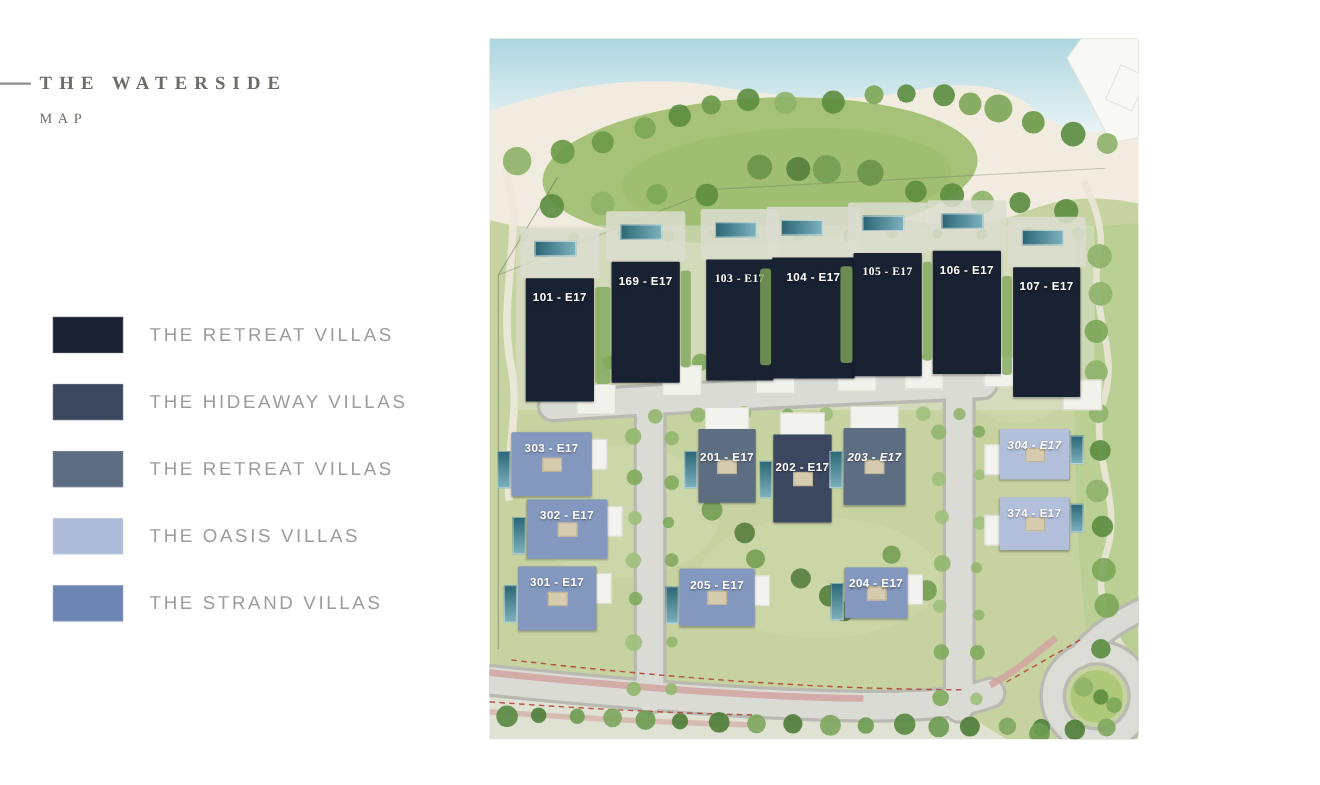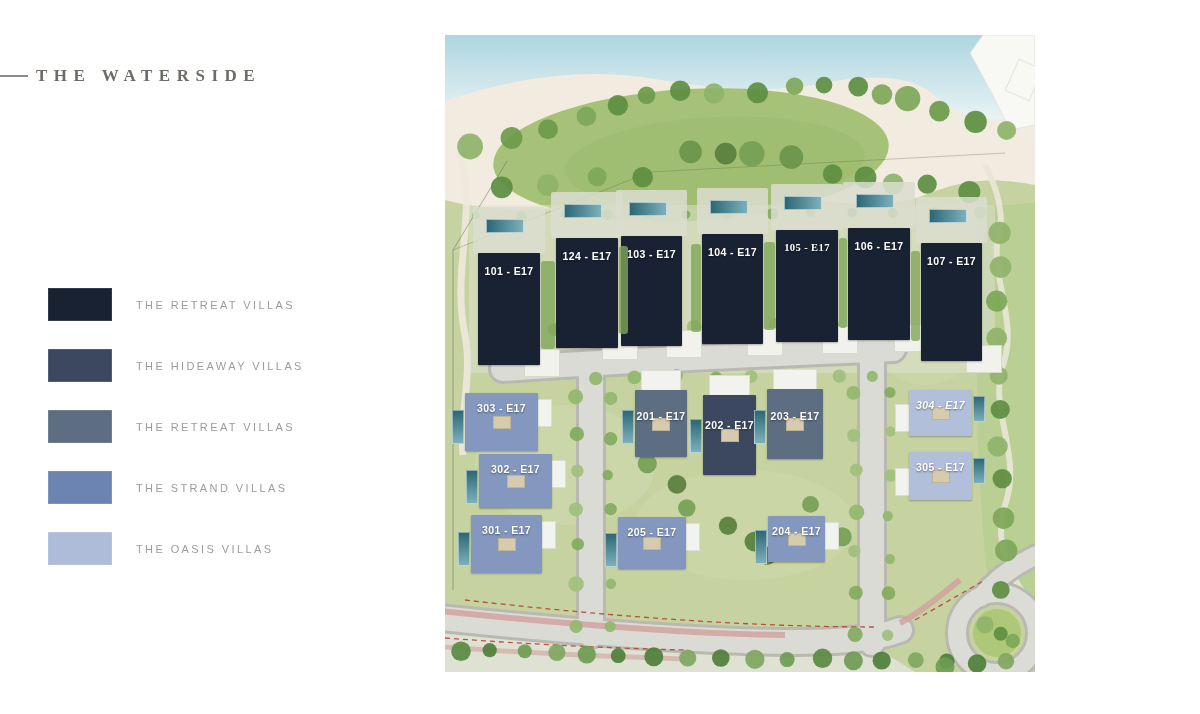--- a/index.html
+++ b/index.html
@@ -10,21 +10,21 @@
   .title-row{display:flex;align-items:center;}
   .title-rule{width:28px;height:2px;background:#8b8b89;margin-right:8px;}
   .page-title{font-family:"Liberation Serif",serif;font-size:17px;font-weight:700;
               letter-spacing:6.5px;color:#6f6b66;white-space:nowrap;}
   .page-subtitle{font-family:"Liberation Serif",serif;font-size:13px;letter-spacing:5px;
                  color:#6f6b66;margin:14px 0 0 36px;}
   
   .legend{position:absolute;left:48px;top:288px;}
   .legend-item{display:flex;align-items:center;margin-bottom:28px;height:33px;}
   .swatch{width:64px;height:33px;margin-right:24px;box-shadow:inset 0 0 0 1px rgba(255,255,255,.12);}
-  .legend-label{font-size:11px;letter-spacing:2.4px;color:#9c9c9a;white-space:nowrap;}
+  .legend-label{font-size:17px;letter-spacing:2.4px;color:#9c9c9a;white-space:nowrap;}
   
   .map{position:absolute;left:445px;top:35px;width:590px;height:637px;}
   .map svg{position:absolute;left:0;top:0;}
   .villas-layer{position:absolute;left:0;top:0;width:590px;height:637px;}
   .villa{position:absolute;}
   .villa .block{position:absolute;inset:0;border-radius:1px;box-shadow:0 1px 2px rgba(0,0,0,.28);}
   .villa.strand .block::after{content:"";position:absolute;inset:0;background:rgba(255,255,255,.17);}
   .villa.oasis  .block::after{content:"";position:absolute;inset:0;background:rgba(255,255,255,.06);}
   .vlabel{position:absolute;left:-8px;right:-8px;text-align:center;color:#ffffff;
           font-size:10.5px;font-weight:700;letter-spacing:.4px;white-space:nowrap;
@@ -61,42 +61,43 @@
 </head>
 <body>
 
 <div class="page">
 
   <div class="header">
     <div class="title-row">
       <div class="title-rule"></div>
       <div class="page-title">THE WATERSIDE</div>
     </div>
+    <div class="page-subtitle">MAP</div>
   </div>
 
   <div class="legend">
     <div class="legend-item">
       <div class="swatch" style="background: rgb(25, 34, 50);"></div>
       <div class="legend-label">THE RETREAT VILLAS</div>
     </div>
     <div class="legend-item">
       <div class="swatch" style="background: rgb(59, 72, 96);"></div>
       <div class="legend-label">THE HIDEAWAY VILLAS</div>
     </div>
     <div class="legend-item">
       <div class="swatch" style="background: rgb(94, 110, 130);"></div>
       <div class="legend-label">THE RETREAT VILLAS</div>
     </div>
     <div class="legend-item">
+      <div class="swatch" style="background: rgb(174, 188, 217);"></div>
+      <div class="legend-label">THE OASIS VILLAS</div>
+    </div>
+    <div class="legend-item">
       <div class="swatch" style="background: rgb(108, 132, 178);"></div>
       <div class="legend-label">THE STRAND VILLAS</div>
-    </div>
-    <div class="legend-item">
-      <div class="swatch" style="background: rgb(174, 188, 217);"></div>
-      <div class="legend-label">THE OASIS VILLAS</div>
     </div>
   </div>
 
   <div class="map">
     <svg width="590" height="637" viewBox="0 0 590 637">
       <defs>
         <linearGradient id="gWater" x1="0" y1="0" x2="0" y2="1">
           <stop offset="0" stop-color="#aad4e0"></stop>
             <stop offset="1" stop-color="#e8f4f6"></stop>
         </linearGradient>
@@ -301,30 +302,30 @@
           <div class="garage"></div>
           <div class="pool-top"></div>
           <div class="block" style="background: rgb(25, 34, 50);"></div>
           <div class="vlabel">101 - E17</div>
         </div>
         <div class="villa retreat" style="left: 111px; top: 203px; width: 62px; height: 110px;">
           <div class="apron"></div>
           <div class="garage"></div>
           <div class="pool-top"></div>
           <div class="block" style="background: rgb(25, 34, 50);"></div>
-          <div class="vlabel">124 - E17</div>
-        </div>
-        <div class="villa retreat" style="left: 176px; top: 201px; width: 61px; height: 110px;">
+          <div class="vlabel">169 - E17</div>
+        </div>
+        <div class="villa retreat" style="left: 197px; top: 201px; width: 61px; height: 110px; font-family: Liberation Serif, serif;">
           <div class="apron"></div>
           <div class="garage"></div>
           <div class="pool-top"></div>
           <div class="block" style="background: rgb(25, 34, 50);"></div>
           <div class="vlabel">103 - E17</div>
         </div>
-        <div class="villa retreat" style="left: 257px; top: 199px; width: 61px; height: 110px;">
+        <div class="villa retreat" style="left: 257px; top: 199px; width: 61px; height: 110px; padding-left: 14px;">
           <div class="apron"></div>
           <div class="garage"></div>
           <div class="pool-top"></div>
           <div class="block" style="background: rgb(25, 34, 50);"></div>
           <div class="vlabel">104 - E17</div>
         </div>
         <div class="villa retreat" style="left: 331px; top: 195px; width: 62px; height: 112px; font-family: Liberation Serif, serif;">
           <div class="apron"></div>
           <div class="garage"></div>
           <div class="pool-top"></div>
@@ -352,21 +353,21 @@
           <div class="courtyard"></div>
           <div class="vlabel">201 - E17</div>
         </div>
         <div class="villa hideaway" style="left: 258px; top: 360px; width: 53px; height: 80px;">
           <div class="terrace"></div>
           <div class="pool-side"></div>
           <div class="block" style="background: rgb(59, 72, 96);"></div>
           <div class="courtyard"></div>
           <div class="vlabel">202 - E17</div>
         </div>
-        <div class="villa escape" style="left: 322px; top: 354px; width: 56px; height: 70px;">
+        <div class="villa escape" style="left: 322px; top: 354px; width: 56px; height: 70px; font-style: italic;">
           <div class="terrace"></div>
           <div class="pool-side"></div>
           <div class="block" style="background: rgb(94, 110, 130);"></div>
           <div class="courtyard"></div>
           <div class="vlabel">203 - E17</div>
         </div>
         <div class="villa strand" style="left: 323px; top: 481px; width: 57px; height: 46px;">
           <div class="terrace"></div>
           <div class="pool-side"></div>
           <div class="block" style="background: rgb(108, 132, 178);"></div>
@@ -406,21 +407,21 @@
           <div class="pool-side"></div>
           <div class="block" style="background: rgb(174, 188, 217);"></div>
           <div class="courtyard"></div>
           <div class="vlabel">304 - E17</div>
         </div>
         <div class="villa oasis" style="left: 464px; top: 417px; width: 63px; height: 48px;">
           <div class="terrace"></div>
           <div class="pool-side"></div>
           <div class="block" style="background: rgb(174, 188, 217);"></div>
           <div class="courtyard"></div>
-          <div class="vlabel">305 - E17</div>
+          <div class="vlabel">374 - E17</div>
         </div>
         <div class="hedge" style="left: 96px; top: 226px; width: 14px; height: 88px;"></div>
         <div class="hedge" style="left: 174px; top: 211px; width: 9px; height: 88px;"></div>
         <div class="hedge" style="left: 246px; top: 209px; width: 10px; height: 88px;"></div>
         <div class="hedge" style="left: 319px; top: 207px; width: 11px; height: 88px;"></div>
         <div class="hedge" style="left: 394px; top: 203px; width: 8px; height: 90px;"></div>
         <div class="hedge" style="left: 466px; top: 216px; width: 9px; height: 90px;"></div>
       </div>
   </div>
 

